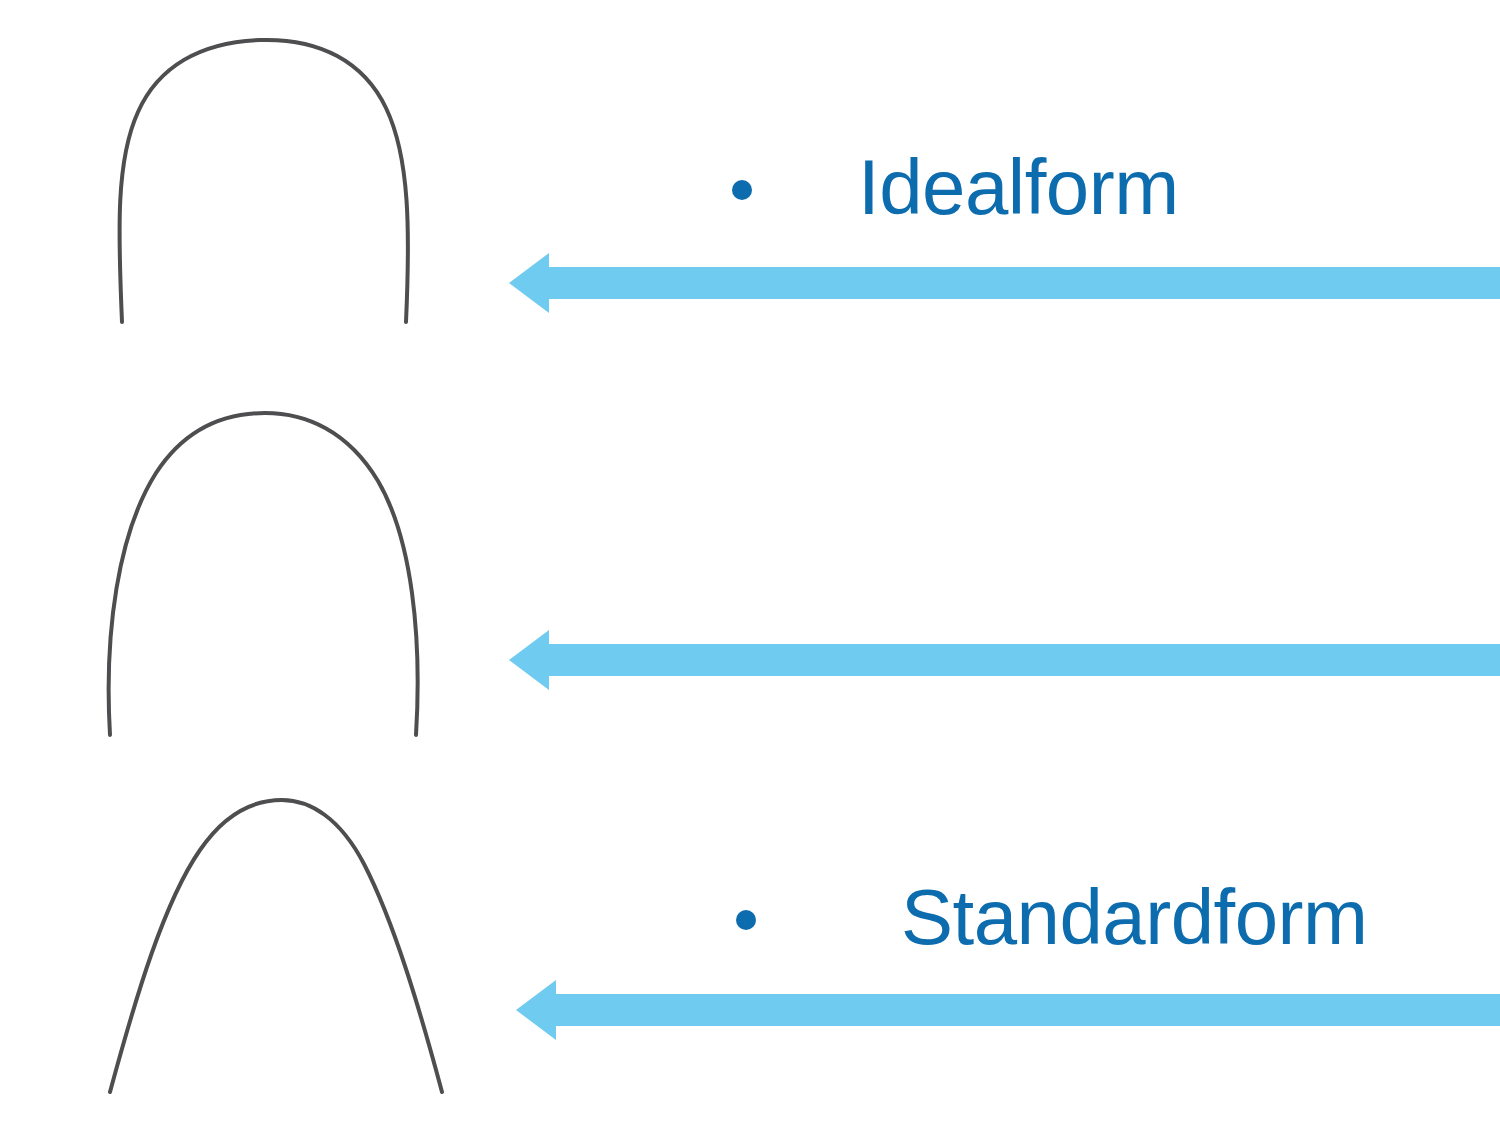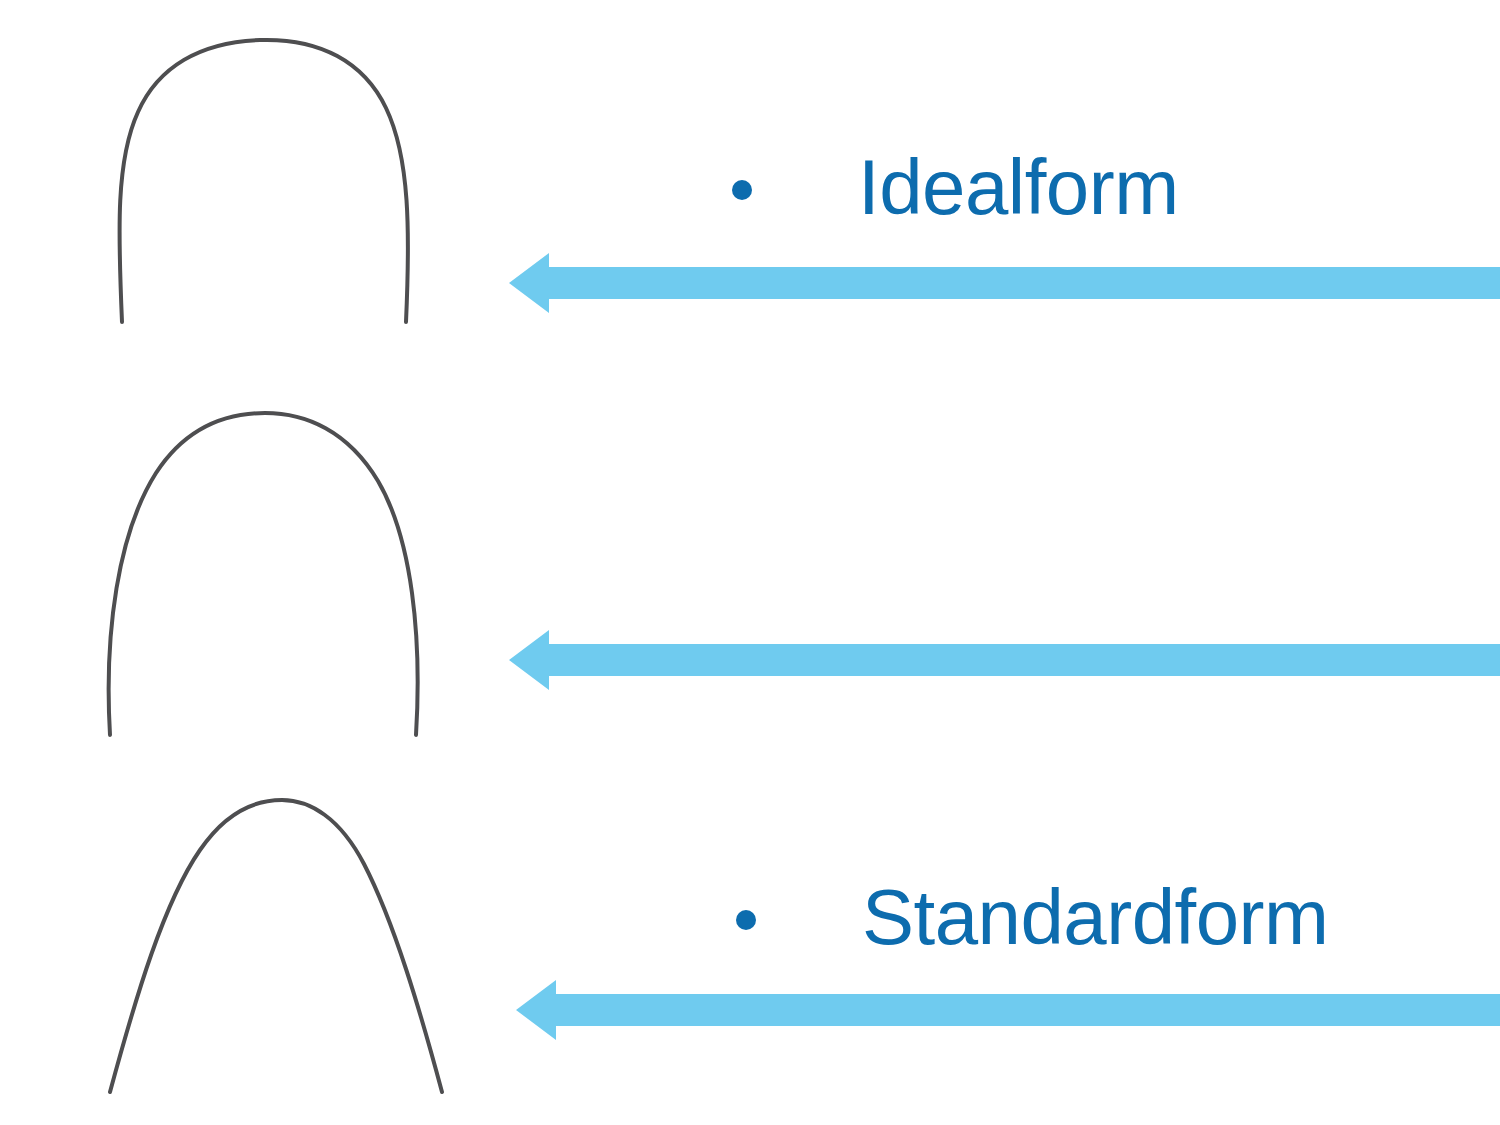--- a/index.html
+++ b/index.html
@@ -57,21 +57,21 @@
   
   .bullet-row {
     position: absolute;
     display: flex;
     align-items: center;
     white-space: nowrap;
     text-align: right;
   }
   #bullet-row-1 { left: 732px; top: 148px; }
   #bullet-row-2 { left: 732px; top: 518px; }
-  #bullet-row-3 { left: 736px; top: 878px; }
+  #bullet-row-3 { left: 736px; top: 878px; gap: 39px; }
 
   .bullet-dot {
     width: 20px;
     height: 20px;
     border-radius: 50%;
     background: #0d6cae;
     flex: 0 0 auto;
     margin-right: 106px;
     margin-top: 6px;
   }

